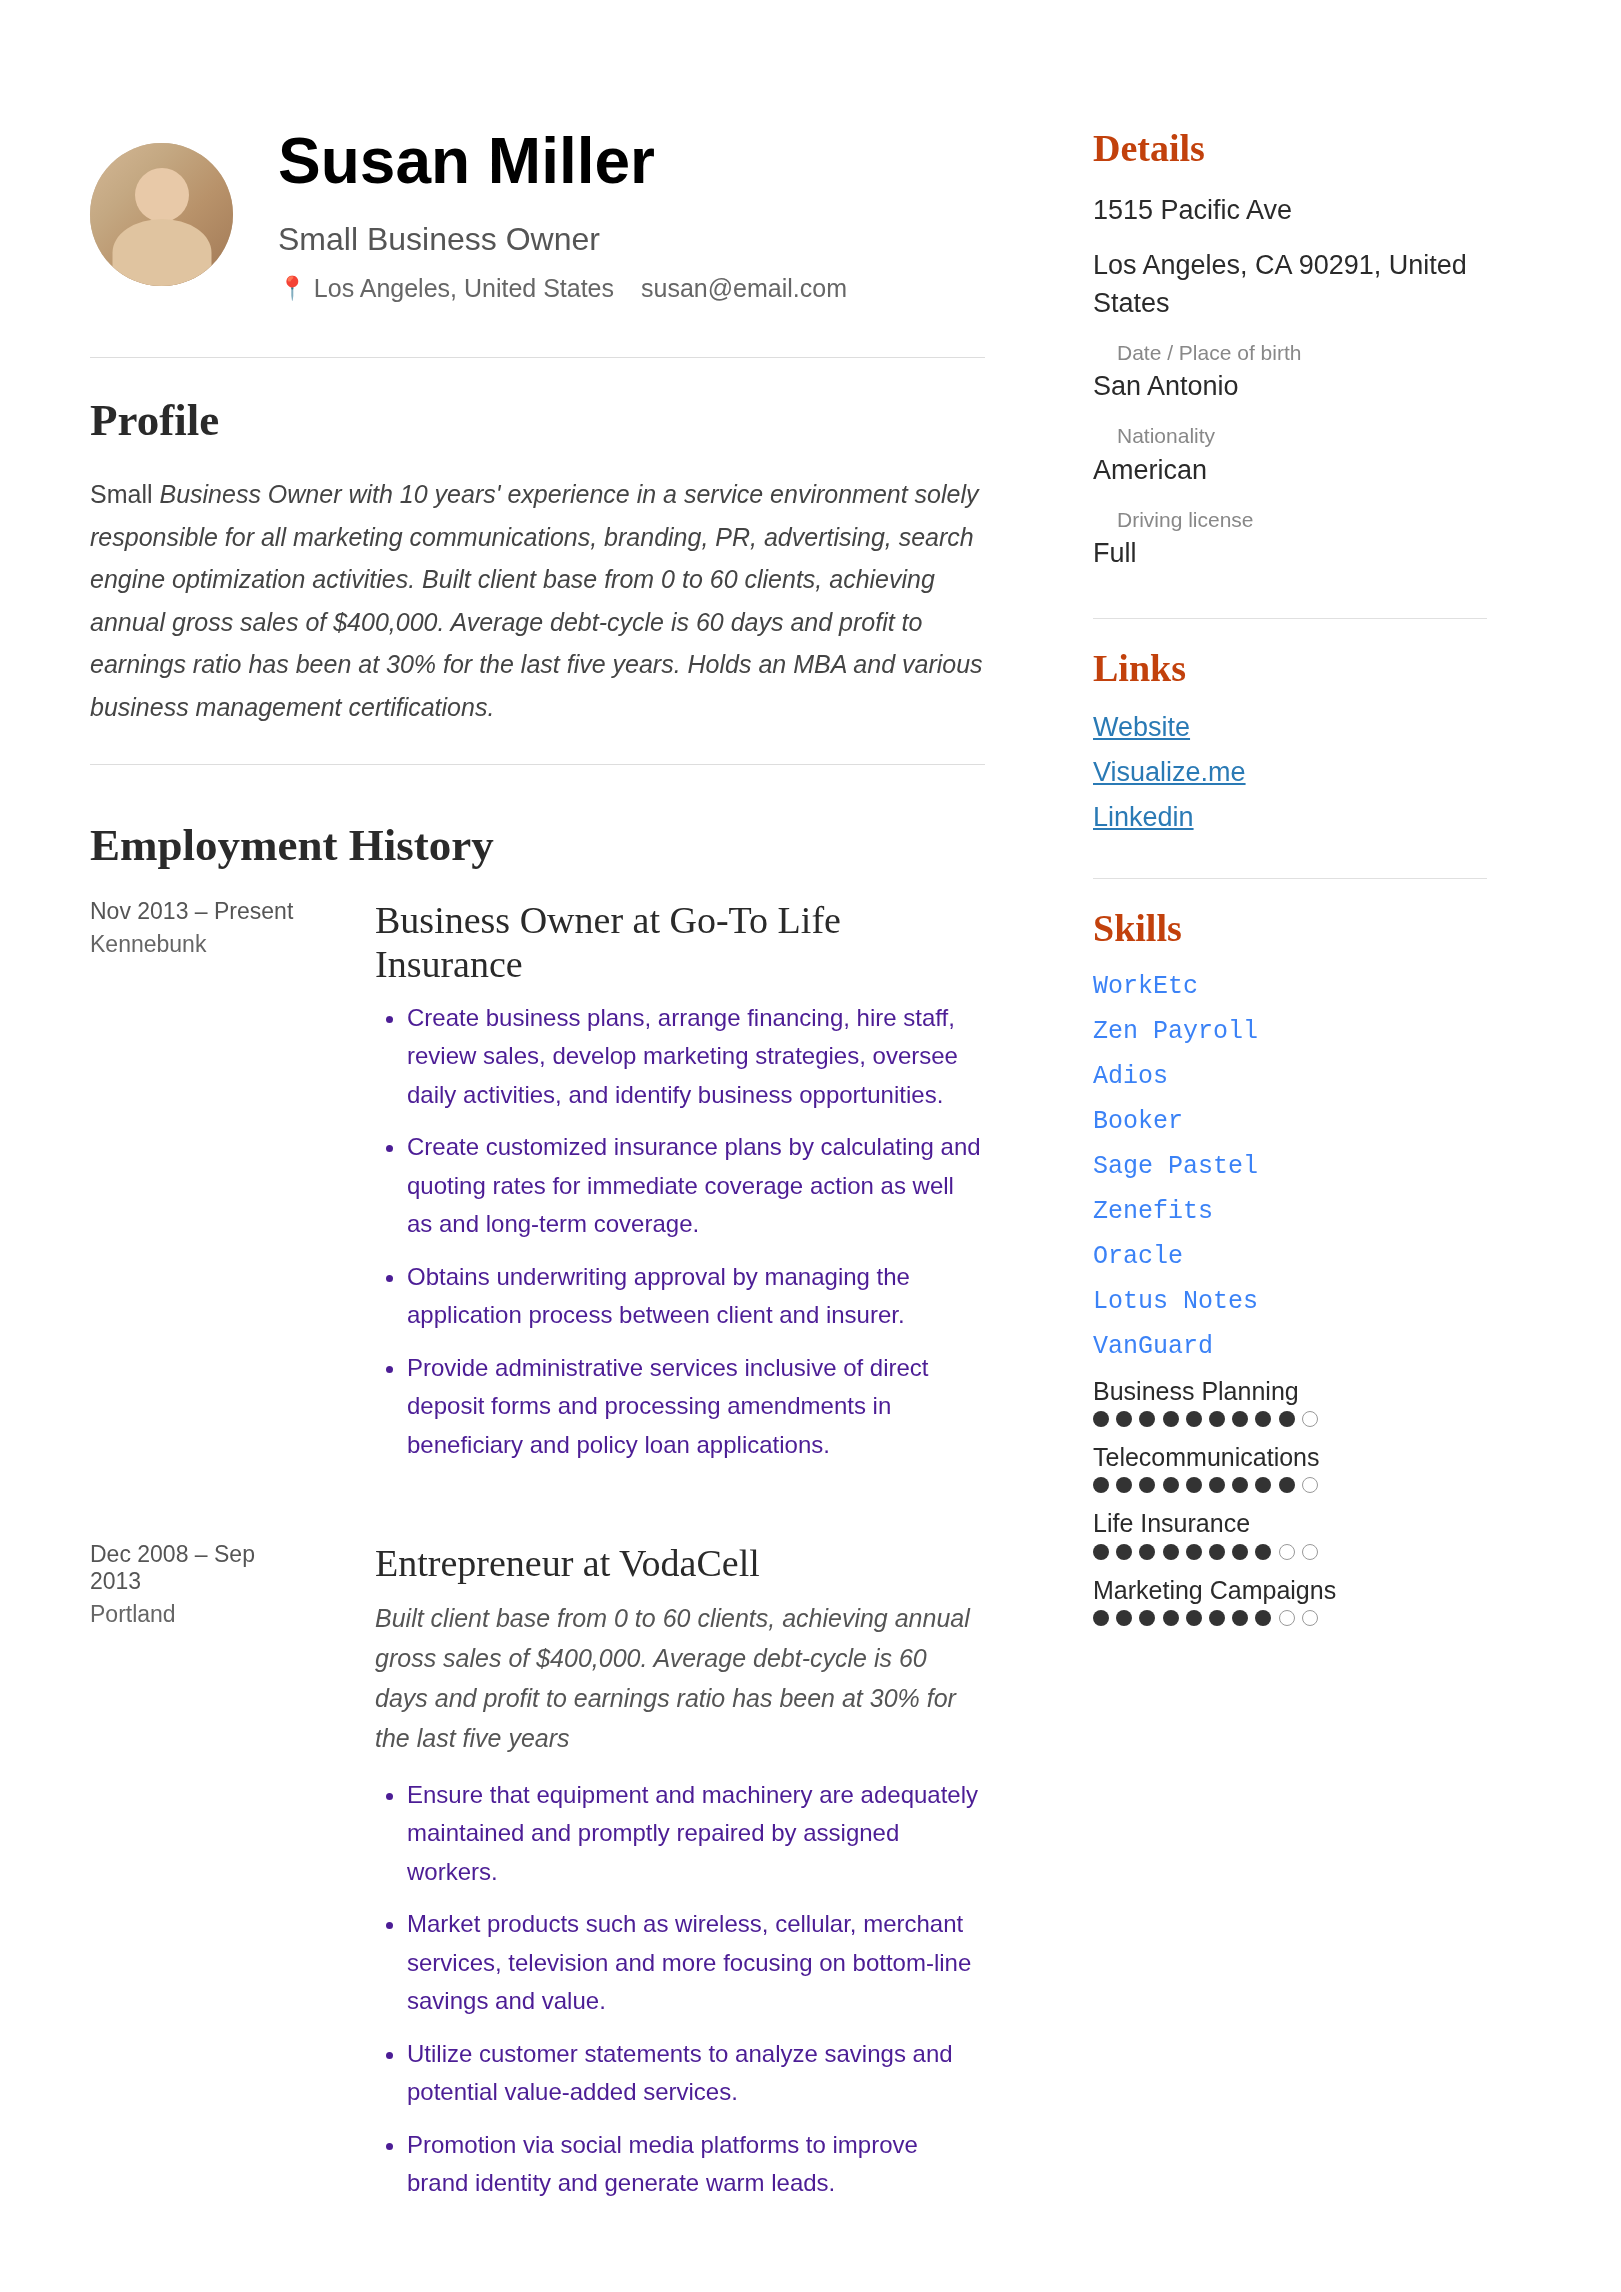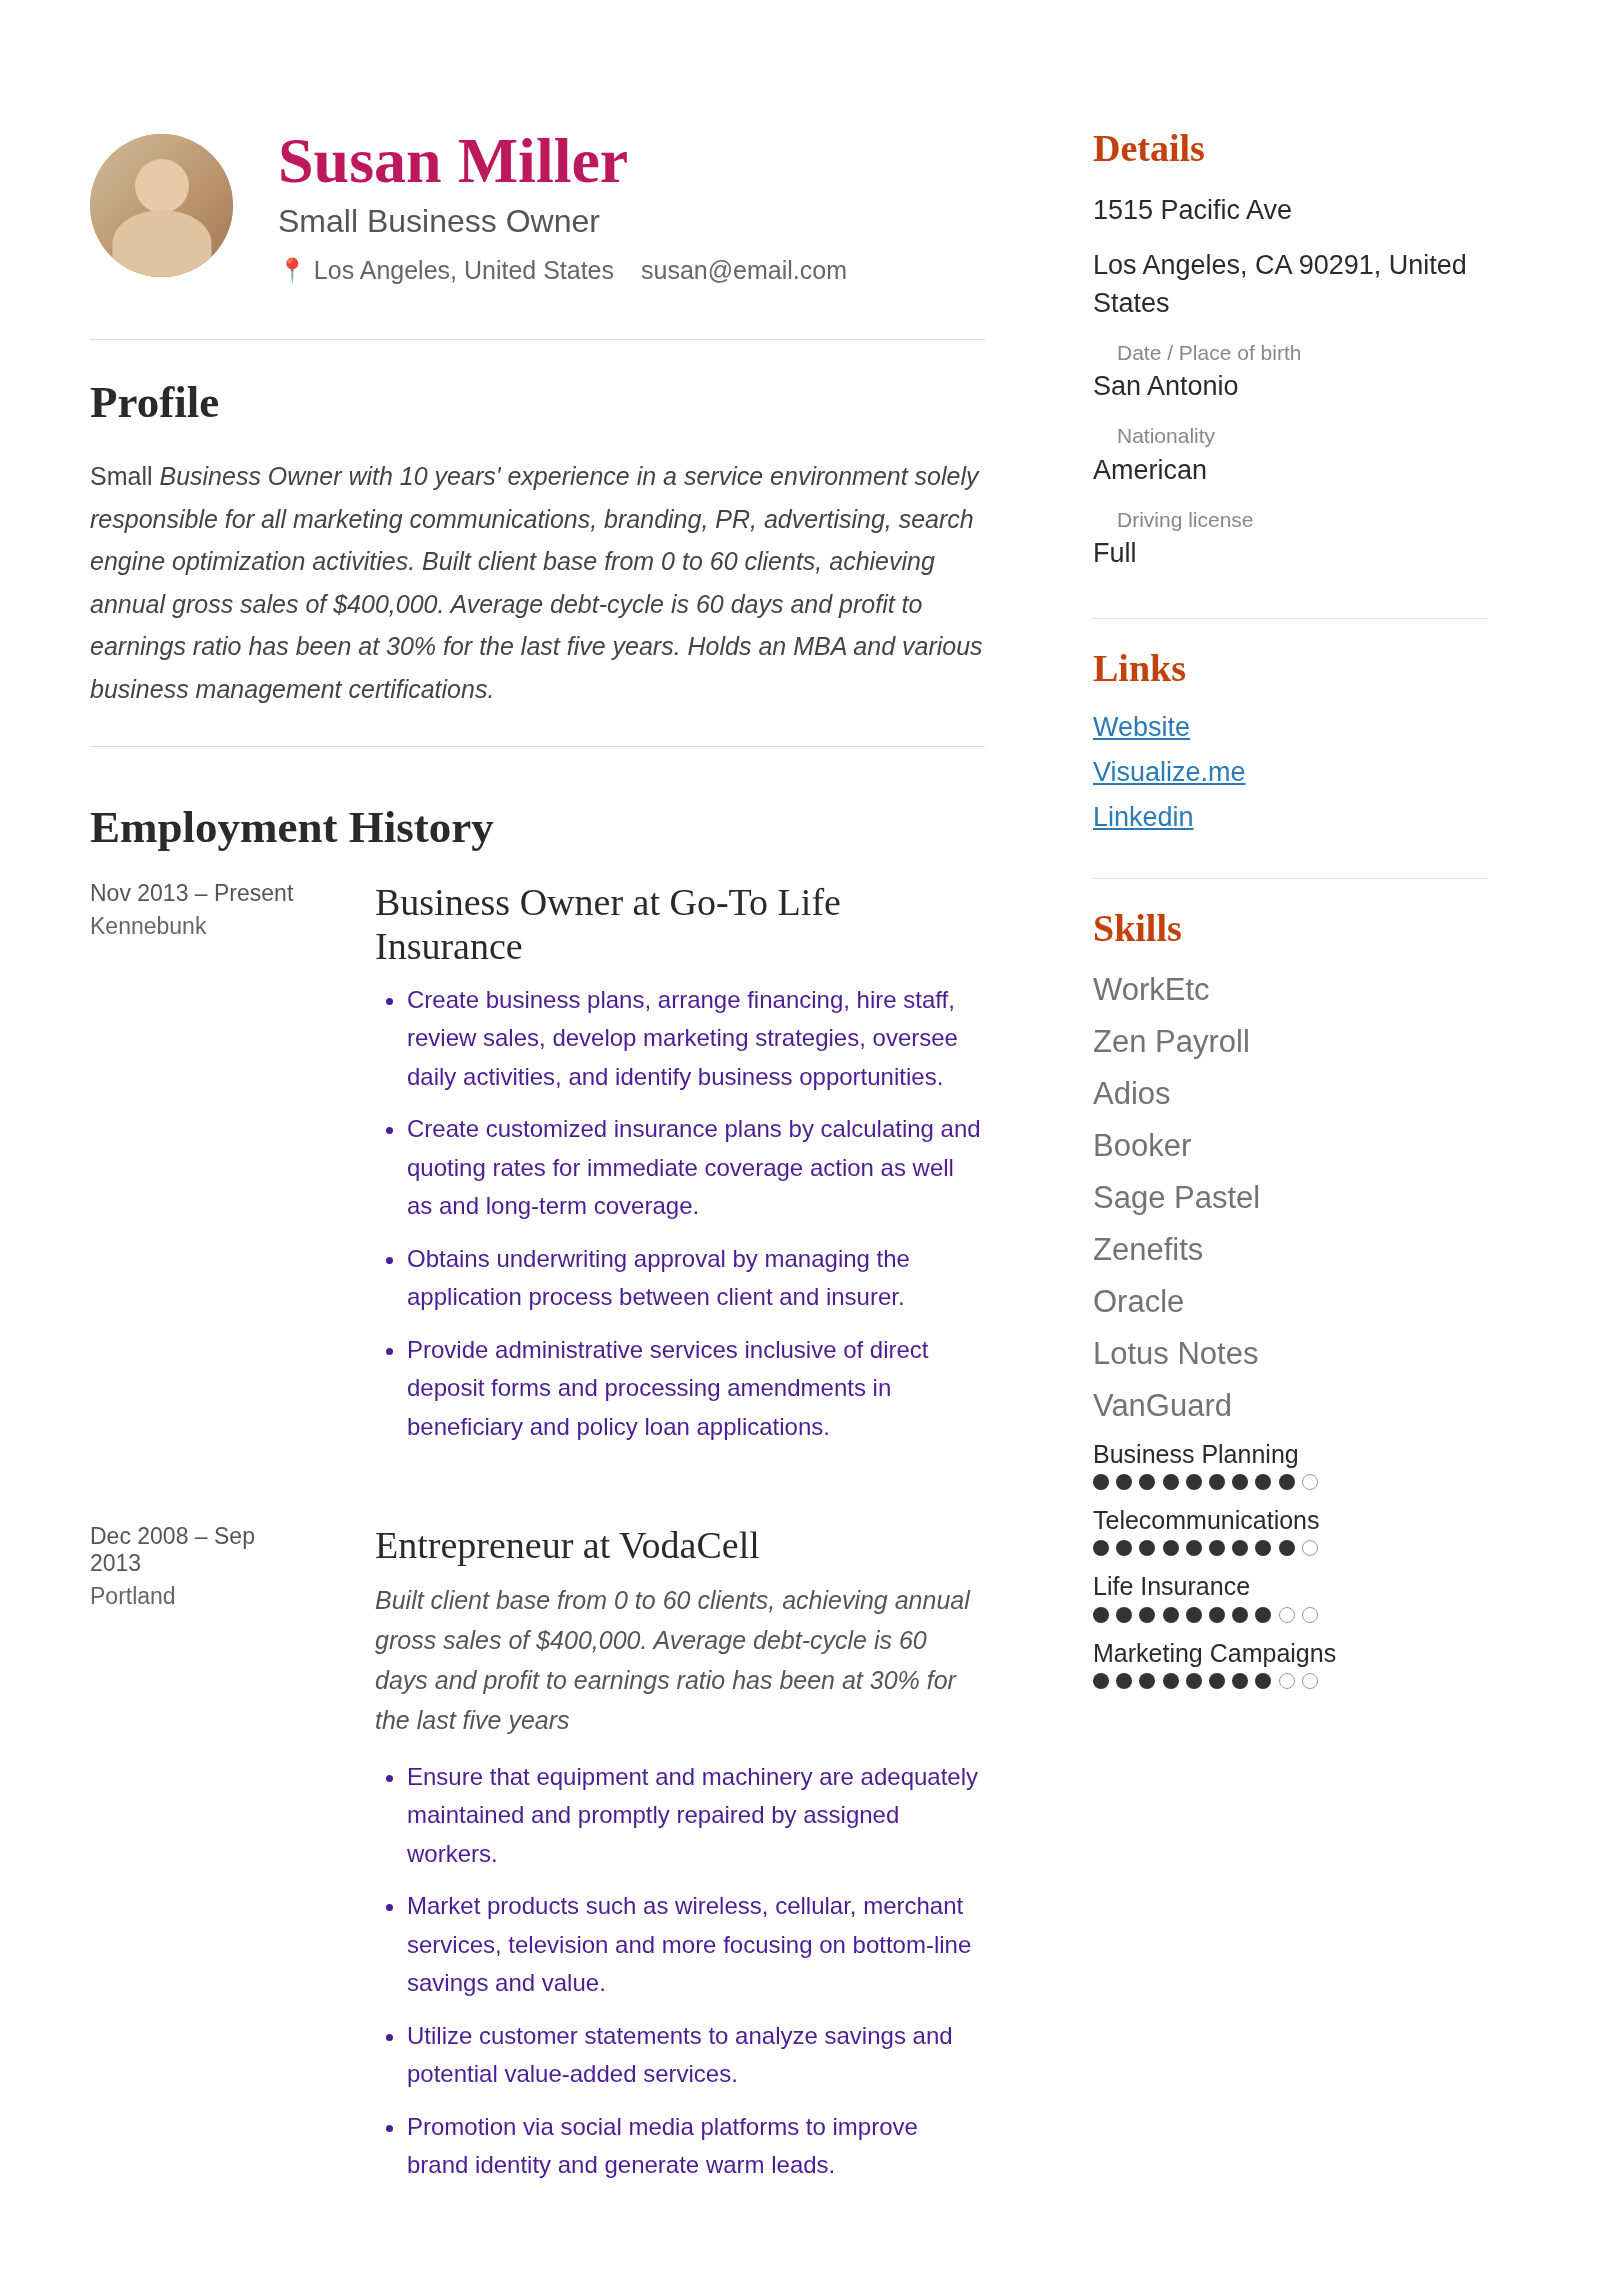--- a/index.html
+++ b/index.html
@@ -76,24 +76,24 @@
       height: 67px;
       background: #e0c4a0;
       border-radius: 50% 50% 0 0;
     }
 
     .header-info {}
 
     .name {
       font-size: 64px;
       font-weight: 700;
-      color: #be185d;
-      font-family: Liberation Serif, serif;
+      color: #000000;
+      font-family: Liberation Sans, sans-serif;
       line-height: 1.1;
-      margin-bottom: 7px;
+      margin-bottom: 25px;
     }
 
     .job-title {
       font-size: 32px;
       color: #555;
       font-family: Arial, sans-serif;
       font-weight: 400;
       margin-bottom: 16px;
     }
 
@@ -281,23 +281,23 @@
       border: 1.8px solid #999;
     }
 
     .sidebar-divider {
       border: none;
       border-top: 0.9px solid #e0e0e0;
       margin: 27px 0;
     }
 
     .sidebar-skill-simple {
-      font-size: 31px;
-      color: #737373;
-      font-family: Liberation Sans, sans-serif;
+      font-size: 25px;
+      color: #3b82f6;
+      font-family: Liberation Mono, monospace;
       margin-bottom: 16px;
     }
   </style>
 </head>
 <body>
 
 <div class="page">
 
   <div class="main-content">
 

